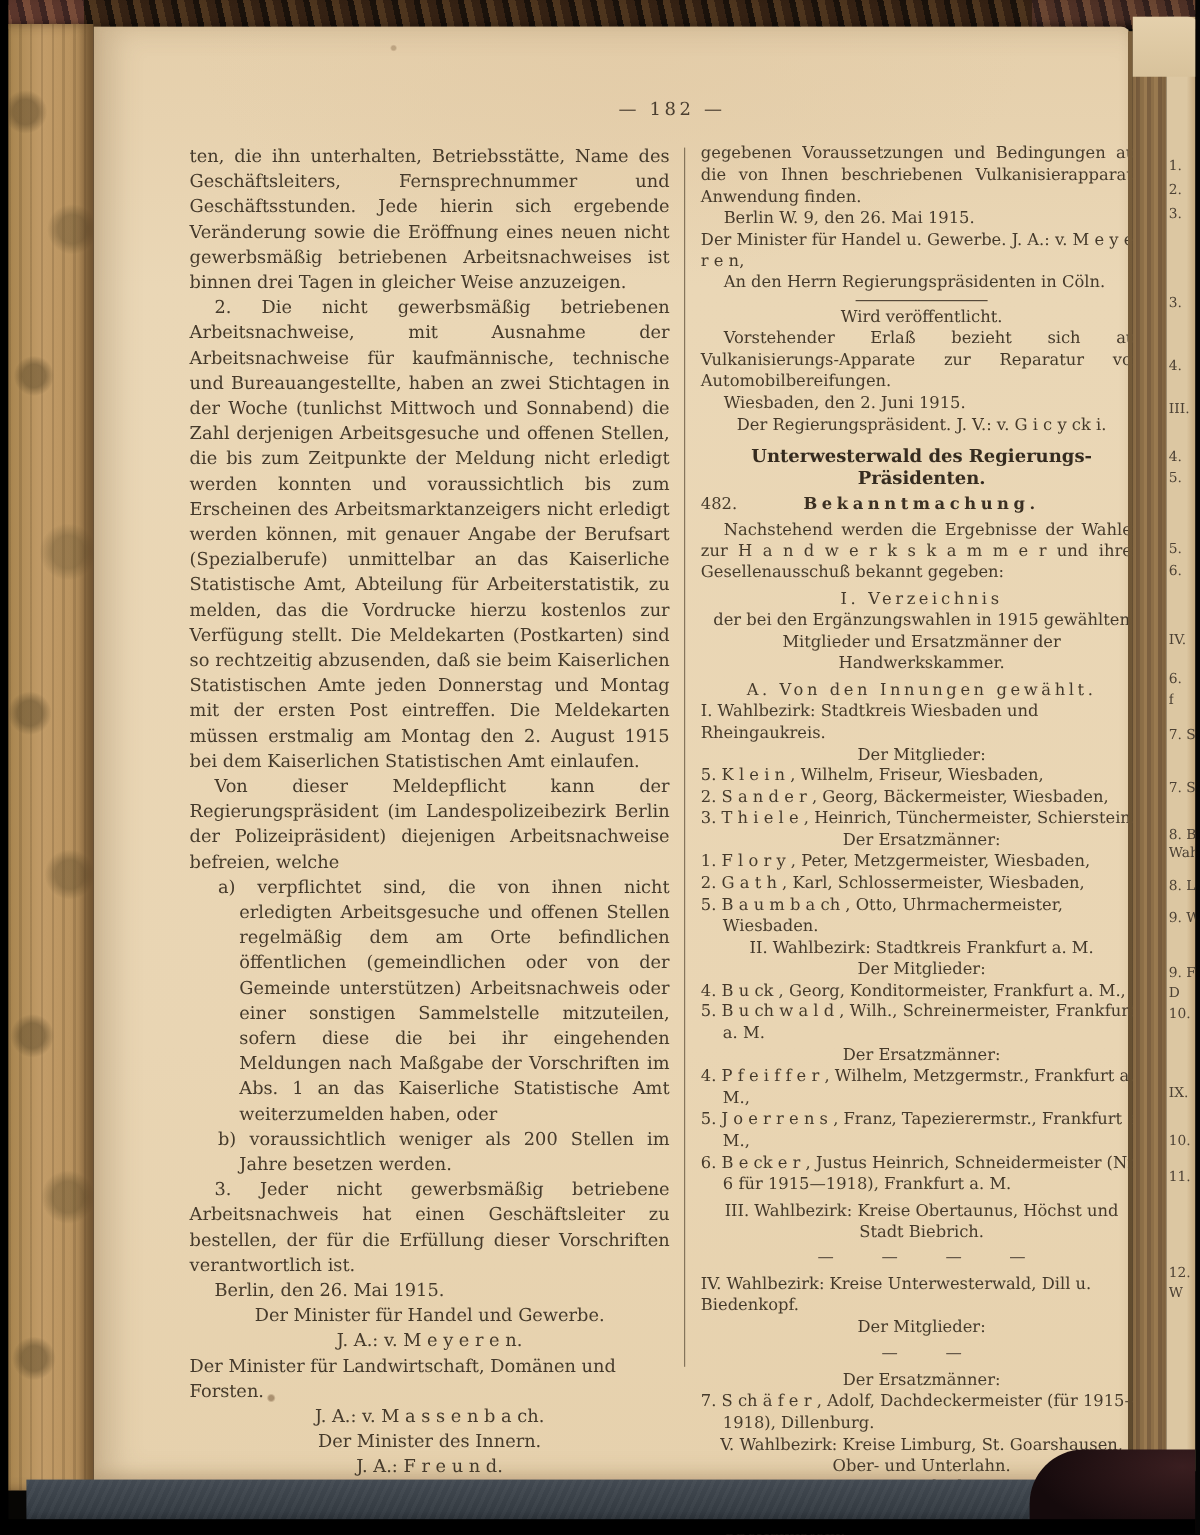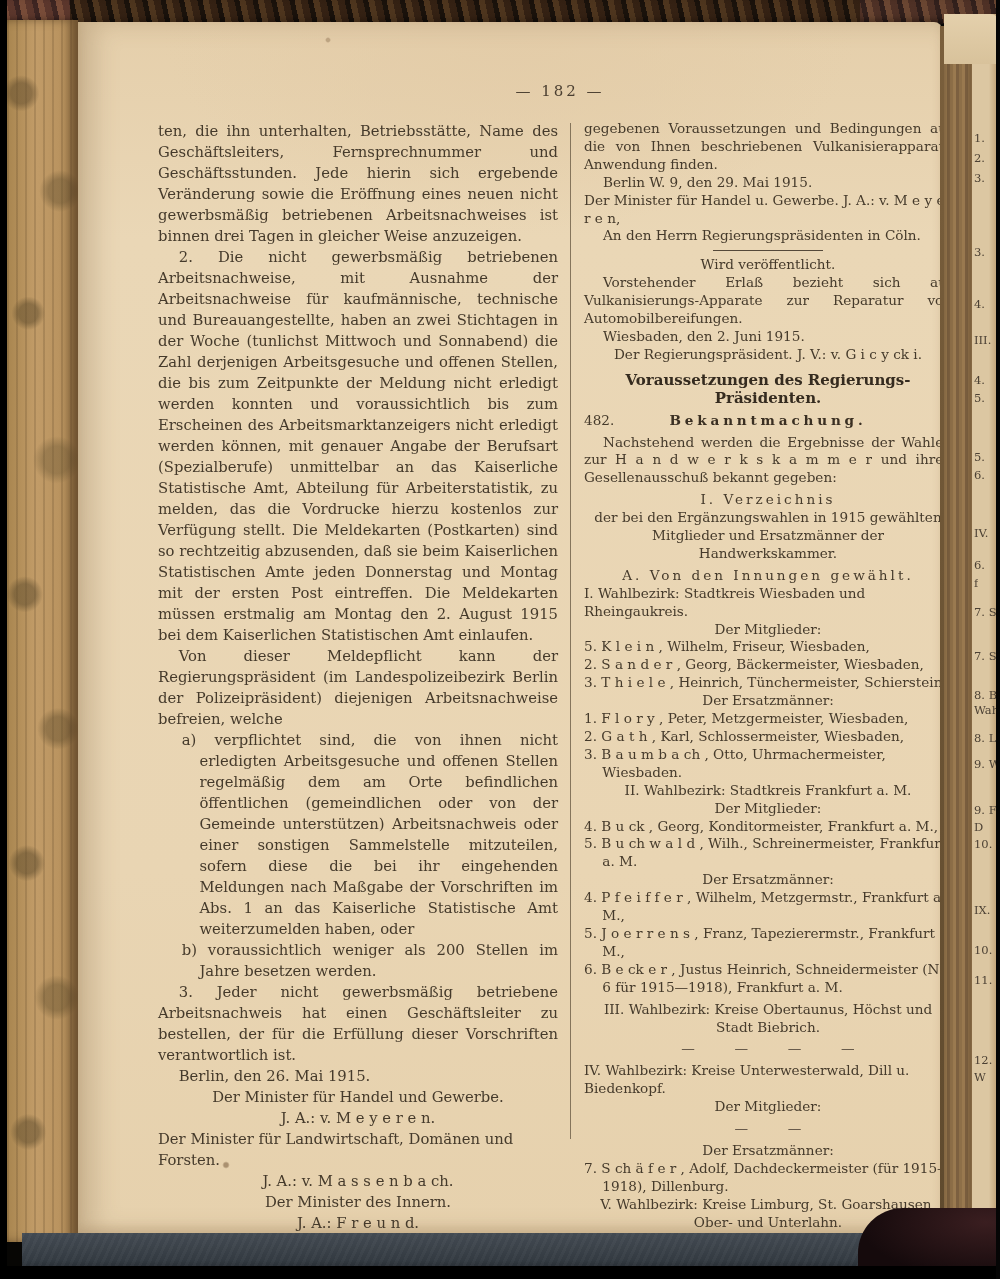--- a/index.html
+++ b/index.html
@@ -108,43 +108,43 @@
         <p class="blk indent">Berlin, den 26. Mai 1915.</p>
         <p class="blk center">Der Minister für Handel und Gewerbe.</p>
         <p class="blk center">J. A.: v. M e y e r e n.</p>
         <p class="blk plain">Der Minister für Landwirtschaft, Domänen und Forsten.</p>
         <p class="blk center">J. A.: v. M a s s e n b a ch.</p>
         <p class="blk center">Der Minister des Innern.</p>
         <p class="blk center">J. A.: F r e u n d.</p>
       </div>
     <div class="col" id="col-right">
         <p class="blk cont">gegebenen Voraussetzungen und Bedingungen auf die von Ihnen beschriebenen Vulkanisierapparate Anwendung finden.</p>
-        <p class="blk indent">Berlin W. 9, den 29. Mai 1915.</p>
+        <p class="blk indent">Berlin W. 9, den 26. Mai 1915.</p>
         <p class="blk plain">Der Minister für Handel u. Gewerbe. J. A.: v. M e y e r e n,</p>
         <p class="blk indent2">An den Herrn Regierungspräsidenten in Cöln.</p>
         <div class="blk rule"></div>
         <p class="blk center">Wird veröffentlicht.</p>
         <p class="blk indent">Vorstehender Erlaß bezieht sich auf Vulkanisierungs-Apparate zur Reparatur von Automobilbereifungen.</p>
         <p class="blk indent">Wiesbaden, den 2. Juni 1915.</p>
         <p class="blk center">Der Regierungspräsident.  J. V.: v. G i c y ck i.</p>
-        <p class="blk heading gap">Voraussetzungen des Regierungs-Präsidenten.</p>
+        <p class="blk heading gap">Unterwesterwald des Regierungs-Präsidenten.</p>
         <p class="blk num-heading gap-sm"><span class="blknum">482.</span><span>Bekanntmachung.</span></p>
         <p class="blk indent gap-sm">Nachstehend werden die Ergebnisse der Wahlen zur H a n d w e r k s k a m m e r und ihren Gesellenausschuß bekannt gegeben:</p>
         <p class="blk center sperr gap-sm">I. Verzeichnis</p>
         <p class="blk center">der bei den Ergänzungswahlen in 1915 gewählten Mitglieder und Ersatzmänner der Handwerkskammer.</p>
         <p class="blk center sperr gap-sm">A. Von den Innungen gewählt.</p>
         <p class="blk plain">I. Wahlbezirk: Stadtkreis Wiesbaden und Rheingaukreis.</p>
         <p class="blk center">Der Mitglieder:</p>
         <p class="blk hang">5. K l e i n ,  Wilhelm, Friseur, Wiesbaden,</p>
         <p class="blk hang">2. S a n d e r ,  Georg, Bäckermeister, Wiesbaden,</p>
         <p class="blk hang">3. T h i e l e ,  Heinrich, Tünchermeister, Schierstein.</p>
         <p class="blk center">Der Ersatzmänner:</p>
         <p class="blk hang">1. F l o r y ,  Peter, Metzgermeister, Wiesbaden,</p>
         <p class="blk hang">2. G a t h ,  Karl, Schlossermeister, Wiesbaden,</p>
-        <p class="blk hang">3. B a u m b a ch ,  Otto, Uhrmachermeister, Wiesbaden.</p>
+        <p class="blk hang">5. B a u m b a ch ,  Otto, Uhrmachermeister, Wiesbaden.</p>
         <p class="blk center">II. Wahlbezirk: Stadtkreis Frankfurt a. M.</p>
         <p class="blk center">Der Mitglieder:</p>
         <p class="blk hang">4. B u ck ,  Georg, Konditormeister, Frankfurt a. M.,</p>
         <p class="blk hang">5. B u ch w a l d ,  Wilh., Schreinermeister, Frankfurt a. M.</p>
         <p class="blk center">Der Ersatzmänner:</p>
         <p class="blk hang">4. P f e i f f e r ,  Wilhelm, Metzgermstr., Frankfurt a. M.,</p>
         <p class="blk hang">5. J o e r r e n s ,  Franz, Tapezierermstr., Frankfurt a. M.,</p>
         <p class="blk hang">6. B e ck e r ,  Justus Heinrich, Schneidermeister (Nr. 6 für 1915—1918), Frankfurt a. M.</p>
         <p class="blk center gap-sm">III. Wahlbezirk: Kreise Obertaunus, Höchst und Stadt Biebrich.</p>
         <p class="blk dashes gap-sm">— — — —</p>

